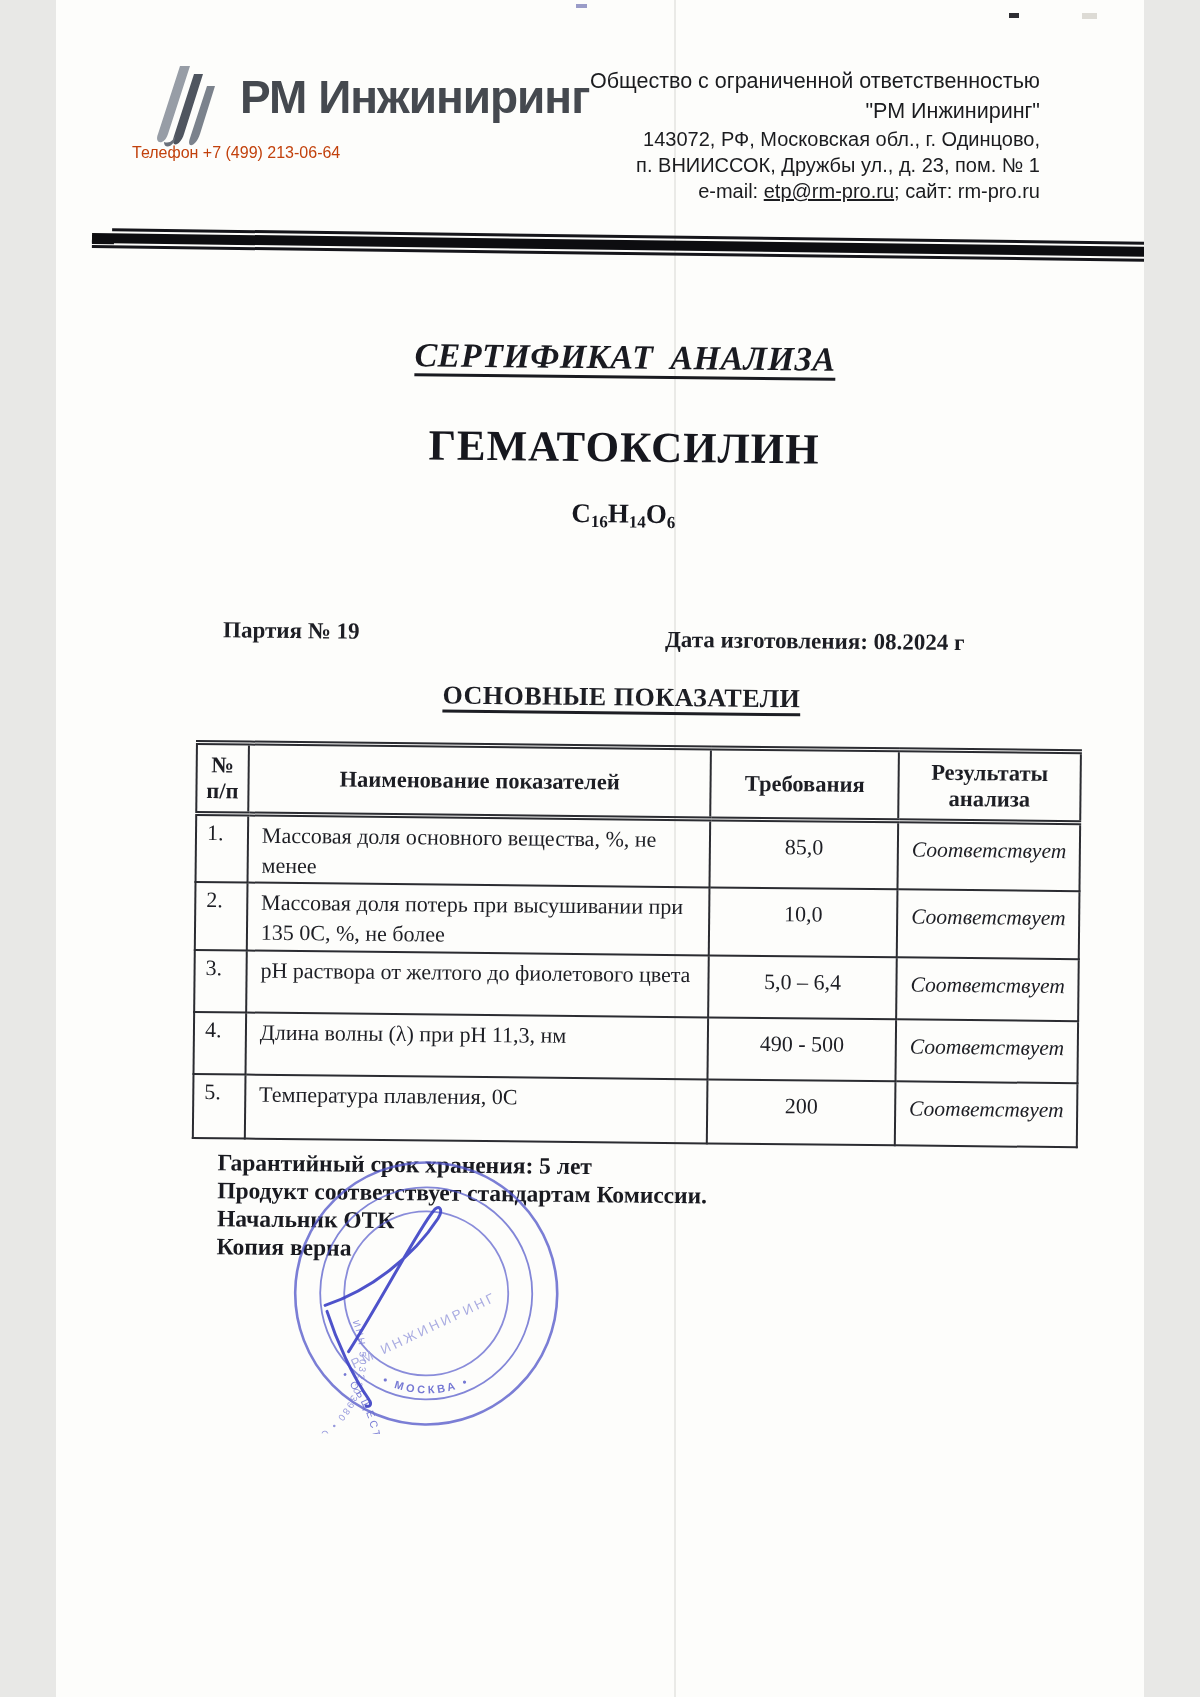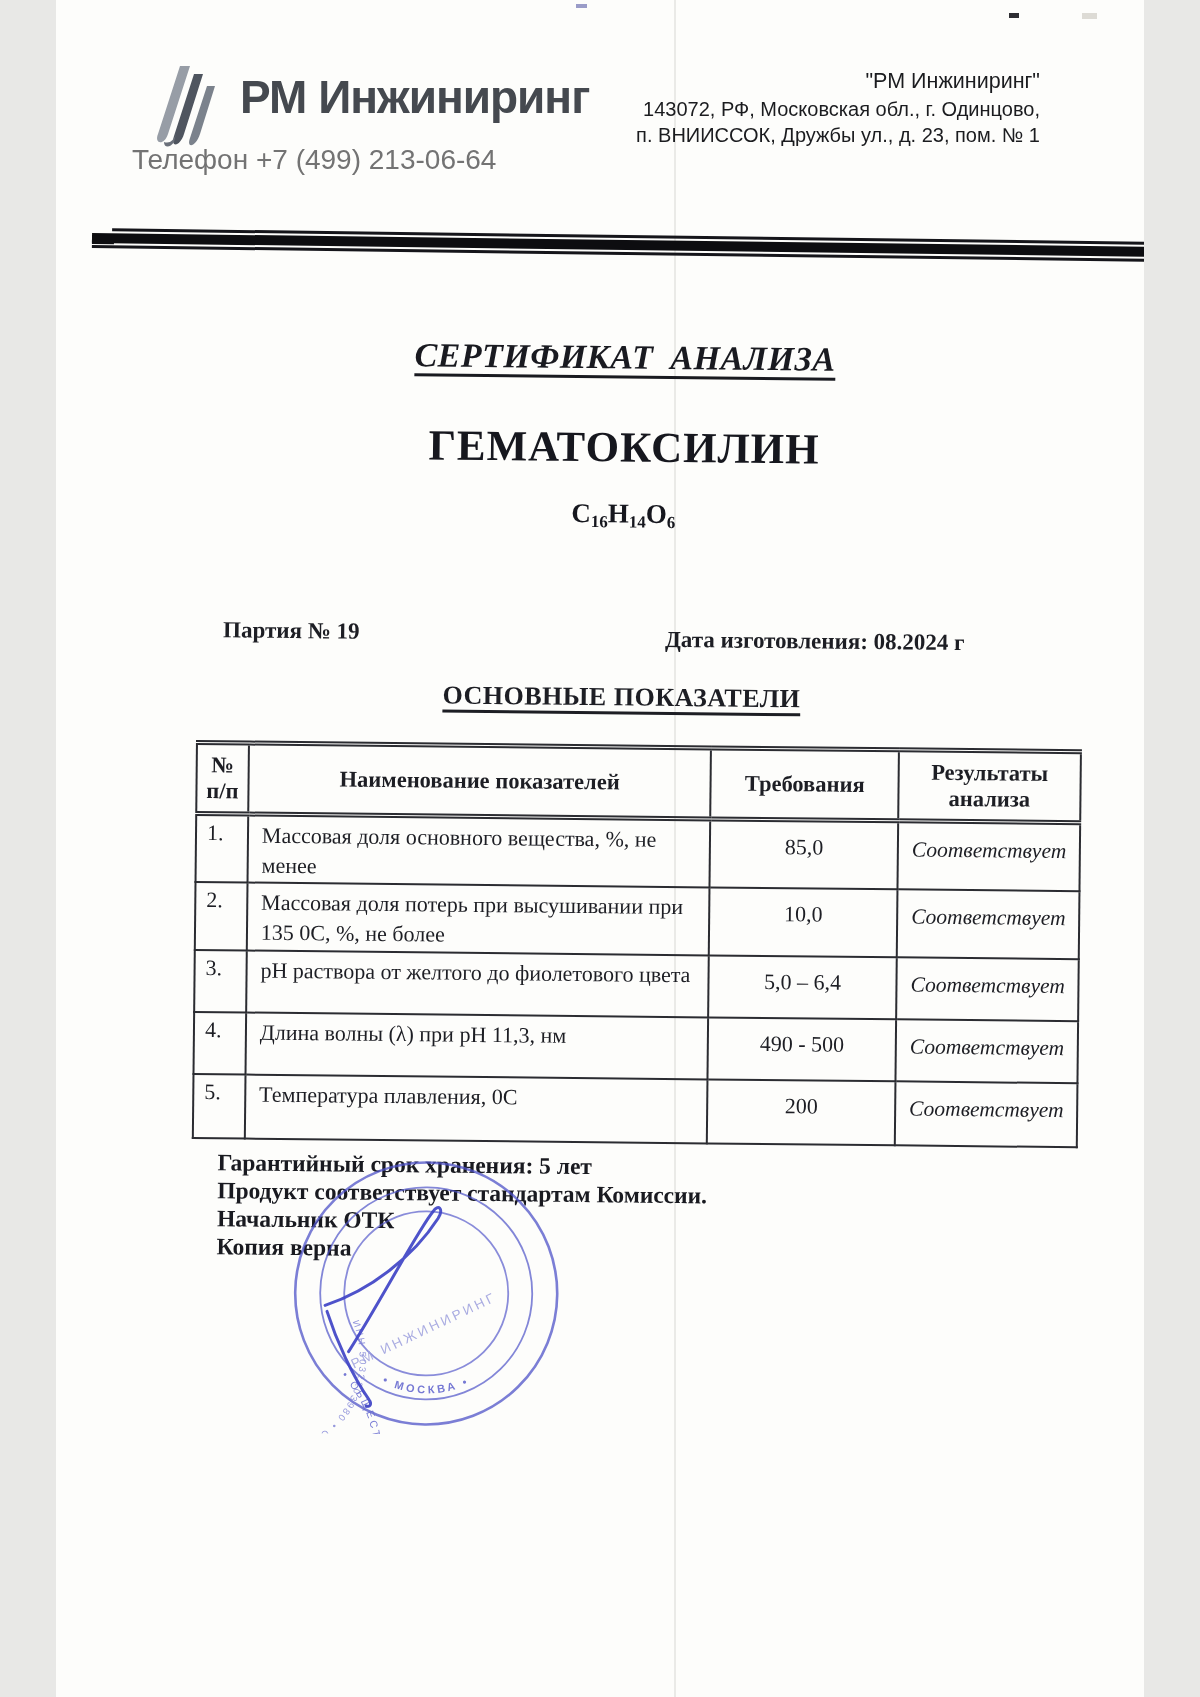--- a/index.html
+++ b/index.html
@@ -11,21 +11,21 @@
   
   .fold-line{position:absolute;top:0;width:2px;height:100%;background:rgba(185,185,178,.28);}
   .speck{position:absolute;}
   
   .header{position:absolute;left:0;top:0;width:100%;font-family:"Liberation Sans",sans-serif;}
   .logo-mark{position:absolute;left:80px;top:56px;width:100px;height:100px;}
   .logo-text{
     position:absolute;left:184px;top:70px;font-size:46px;font-weight:600;
     color:#45494f;letter-spacing:-1px;white-space:nowrap;
   }
-  .phone{position:absolute;left:76px;top:144px;font-size:28px;color:#737373;white-space:nowrap;}
+  .phone{position:absolute;left:76px;top:144px;font-size:16px;color:#c2410c;white-space:nowrap;}
   .company-block{position:absolute;right:104px;top:66px;text-align:right;color:#1b1c1f;}
   .company-block .l-big{font-size:21.5px;line-height:30px;white-space:nowrap;}
   .company-block .l-small{font-size:20px;line-height:26px;white-space:nowrap;}
   .email-link{text-decoration:underline;}
   
   .divider{position:absolute;left:36px;top:228px;width:1130px;transform:rotate(.75deg);transform-origin:0 50%;}
   .divider .thin-top{height:3px;background:#15151a;width:1062px;margin-left:20px;}
   .divider .thick{height:10px;background:#0d0d10;width:1130px;margin-top:2px;}
   .divider .thin-bottom{height:3px;background:#15151a;width:1150px;margin-top:2px;}
   .divider .notch{position:absolute;left:0;top:7px;width:22px;height:9px;background:#0d0d10;}
@@ -91,23 +91,25 @@
     <svg class="logo-mark" viewBox="0 0 100 100">
       <path d="M22 78 L44 10 L54 10 L32 78 C28 90 18 88 22 78 Z" fill="#979da6"></path>
       <path d="M38 80 L58 18 L67 18 L48 78 C44 91 34 92 38 80 Z" fill="#4f555f"></path>
       <path d="M54 82 L71 30 L79 30 L64 78 C60 91 50 93 54 82 Z" fill="#7b828c"></path>
       <path d="M28 86 C34 88 38 84 40 78 L38 86 C34 92 28 92 28 86 Z" fill="#6a707a"></path>
     </svg>
     <div class="logo-text">РМ Инжиниринг</div>
     <div class="phone">Телефон +7 (499) 213-06-64</div>
 
     <div class="company-block">
+      <div class="l-big">Общество с ограниченной ответственностью</div>
       <div class="l-big">"РМ Инжиниринг"</div>
       <div class="l-small">143072, РФ, Московская обл., г. Одинцово,</div>
       <div class="l-small">п. ВНИИССОК, Дружбы ул., д. 23, пом. № 1</div>
+      <div class="l-small"><span>e-mail: </span><span class="email-link">etp@rm-pro.ru</span><span>; сайт: </span><span>rm-pro.ru</span></div>
     </div>
   </div>
 
   <div class="divider">
     <div class="notch"></div>
     <div class="thin-top"></div>
     <div class="thick"></div>
     <div class="thin-bottom"></div>
   </div>
 

